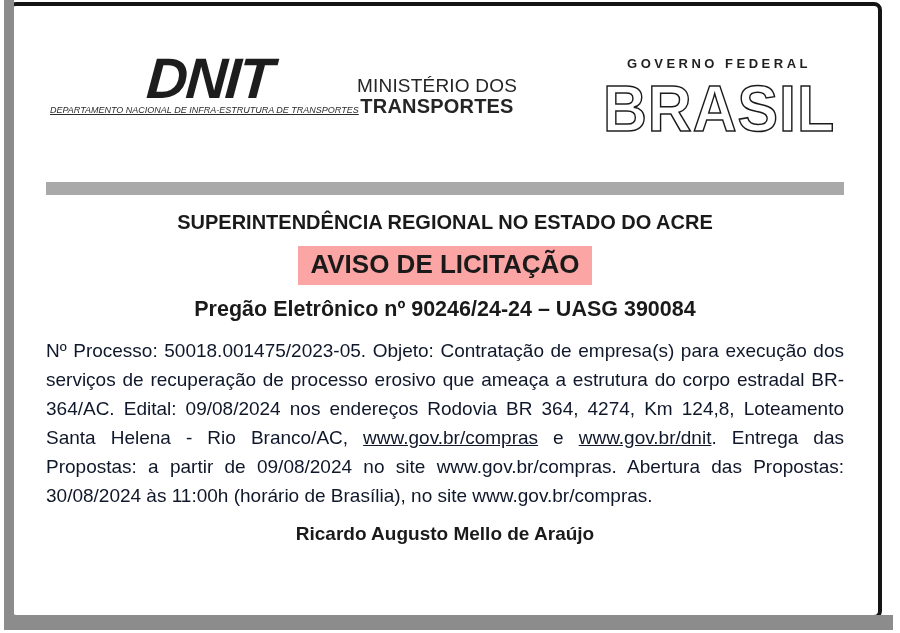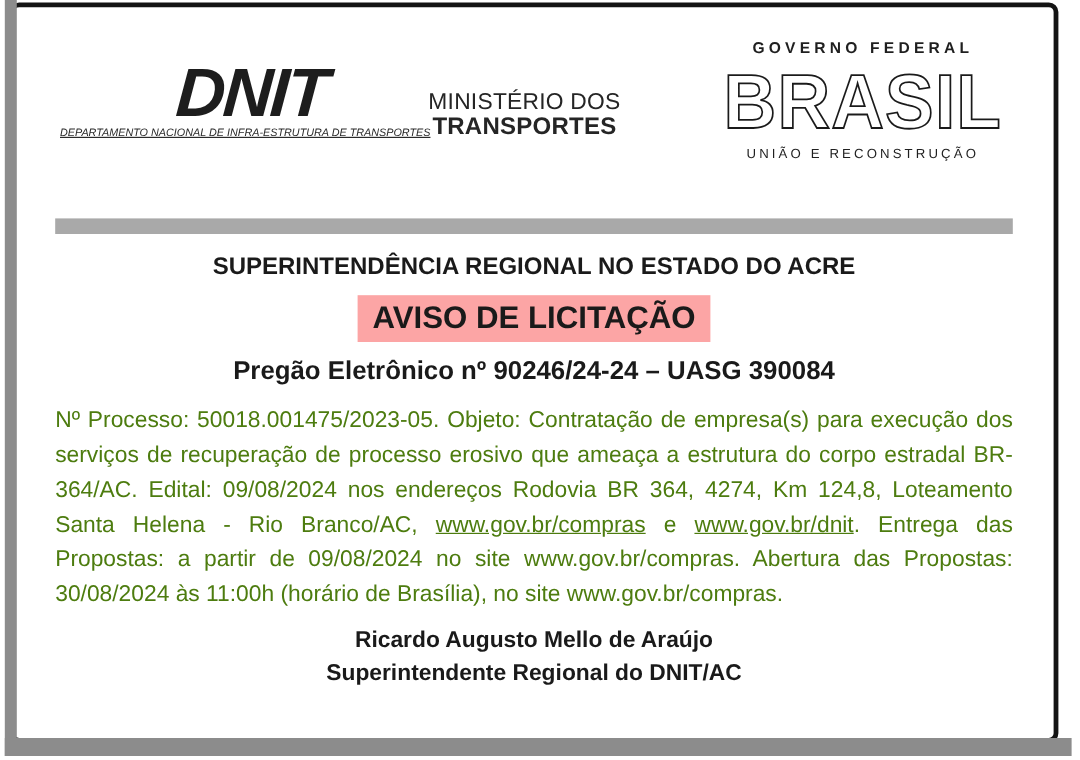--- a/index.html
+++ b/index.html
@@ -80,21 +80,21 @@
   }
   .ministry {
     margin-top: 44px;
     text-align: center;
     color: #252525;
   }
   .ministry-line1 { font-size: 19px; line-height: 19px; font-weight: 400; letter-spacing: 0.2px; }
   .ministry-line2 { font-size: 20px; line-height: 20px; font-weight: bold; letter-spacing: 0.2px; margin-top: 1px; }
 
   .governo {
-    margin-top: 0;
+    margin-top: 24px;
     width: 246px;
     text-align: center;
     margin-right: 2px;
     color: #1f1f1f;
   }
   .governo-top {
     font-size: 13px;
     font-weight: bold;
     letter-spacing: 3.5px;
     white-space: nowrap;
@@ -142,21 +142,21 @@
   .auction-line {
     margin-top: 12px;
     font-size: 21.5px;
     font-weight: bold;
   }
   .body-par {
     margin-top: 14px;
     font-size: 19px;
     line-height: 29px;
     text-align: justify;
-    color: #4d7c0f;
+    color: #0f172a;
   }
   .body-par .u { text-decoration: underline; color: inherit; }
   .signature {
     margin-top: 10px;
     font-size: 19px;
     line-height: 28px;
     font-weight: bold;
   }
 </style>
 </head>
@@ -179,37 +179,35 @@
       <div class="ministry">
         <div class="ministry-line1">MINISTÉRIO DOS</div>
         <div class="ministry-line2">TRANSPORTES</div>
       </div>
 
       <div class="governo">
         <div class="governo-top">GOVERNO FEDERAL</div>
         <svg class="brasil-svg" width="240" height="68" viewBox="0 0 240 68" aria-hidden="true">
           <text x="120" y="56" text-anchor="middle" textLength="232" lengthAdjust="spacingAndGlyphs">BRASIL</text>
         </svg>
-        <div class="governo-bottom">UNIÃO E RECONSTRUÇÃO</div>
       </div>
 
     </div>
 
     <div class="divider"></div>
 
     <div class="superintendence">SUPERINTENDÊNCIA REGIONAL NO ESTADO DO ACRE</div>
 
     <div class="title-row">
       <span class="notice-title">AVISO DE LICITAÇÃO</span>
     </div>
 
     <div class="auction-line">Pregão Eletrônico nº 90246/24-24 – UASG 390084</div>
 
     <p class="body-par"><span>Nº Processo: 50018.001475/2023-05. Objeto: Contratação de empresa(s) para execução dos serviços de recuperação de processo erosivo que ameaça a estrutura do corpo estradal BR-364/AC. Edital: 09/08/2024 nos endereços Rodovia BR 364, 4274, Km 124,8, Loteamento Santa Helena - Rio Branco/AC, </span><span class="u">www.gov.br/compras</span><span> e </span><span class="u">www.gov.br/dnit</span><span>. Entrega das Propostas: a partir de 09/08/2024 no site www.gov.br/compras. Abertura das Propostas: 30/08/2024 às 11:00h (horário de Brasília), no site www.gov.br/compras.</span></p>
 
     <div class="signature">
       <div>Ricardo Augusto Mello de Araújo</div>
-      <div>Superintendente Regional do DNIT/AC</div>
     </div>
 
   </div>
 
 </div>
 
 </body></html>

